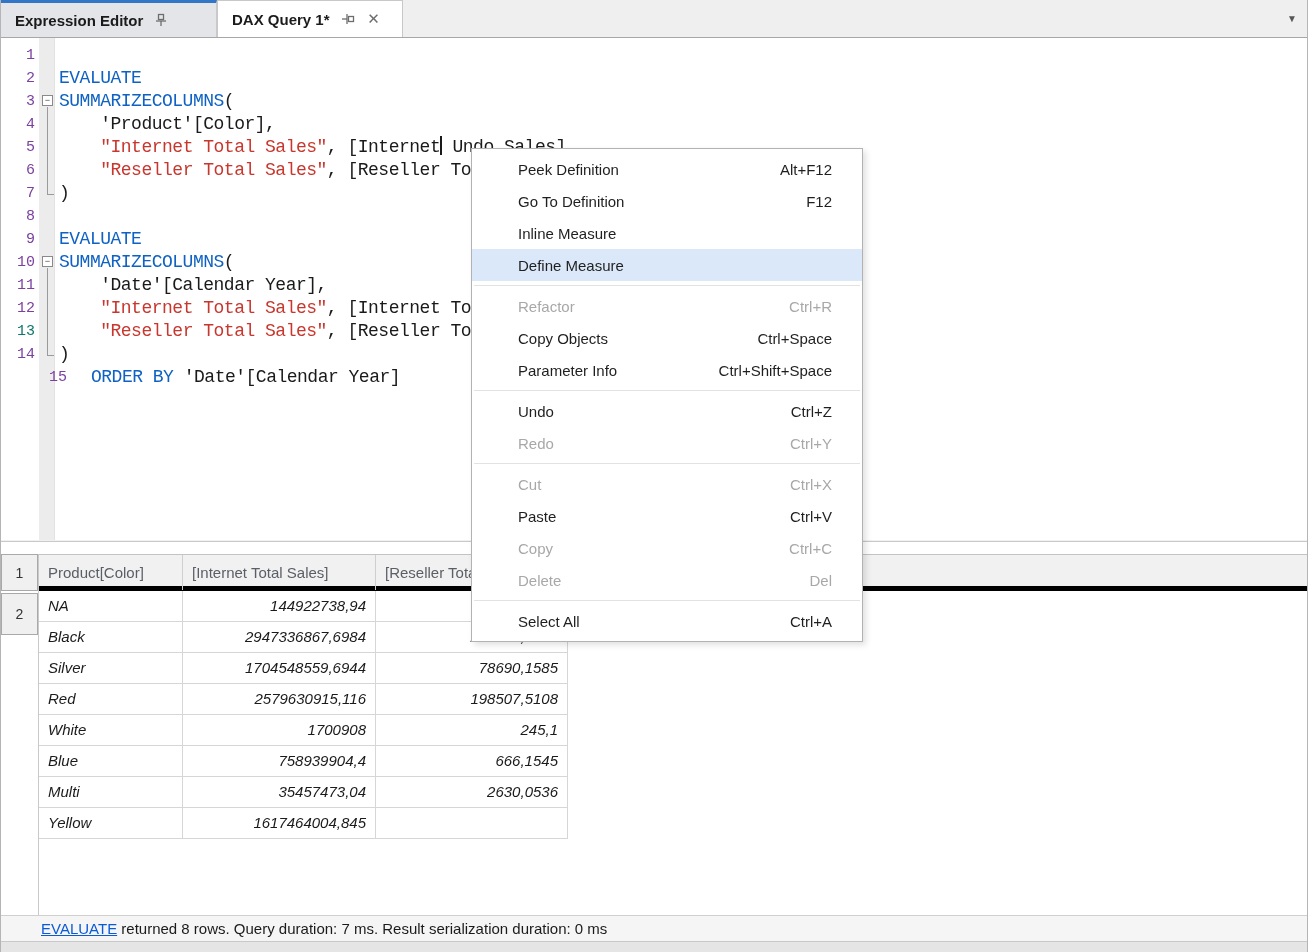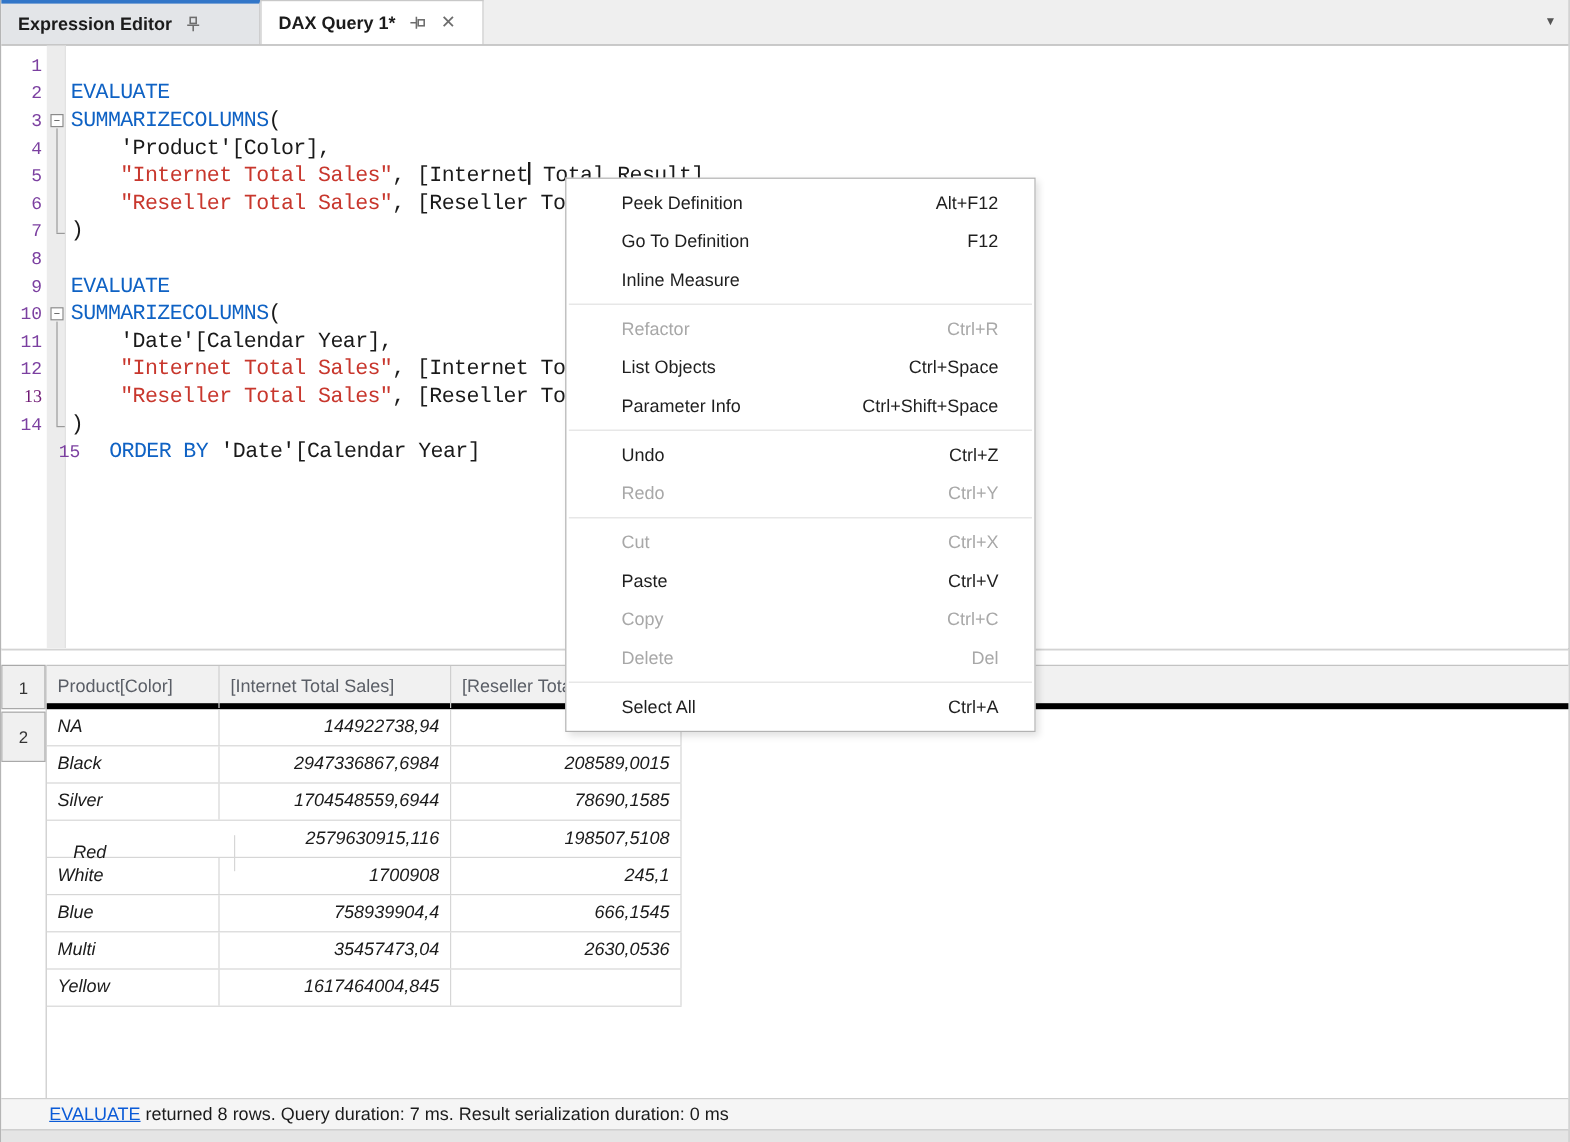--- a/index.html
+++ b/index.html
@@ -106,21 +106,21 @@
       <div class="code-line" style="top: 52px;">
         <div class="lnum" style="color: rgb(123, 63, 160);">3</div>
         <div class="code-text"><span style="color: rgb(15, 98, 196);">SUMMARIZECOLUMNS</span><span style="color: rgb(26, 26, 26);">(</span></div>
       </div>
       <div class="code-line" style="top: 75px;">
         <div class="lnum" style="color: rgb(123, 63, 160);">4</div>
         <div class="code-text"><span style="color: rgb(26, 26, 26);">    'Product'[Color],</span></div>
       </div>
       <div class="code-line" style="top: 98px;">
         <div class="lnum" style="color: rgb(123, 63, 160);">5</div>
-        <div class="code-text"><span style="color: rgb(26, 26, 26);">    </span><span style="color: rgb(200, 55, 45);">"Internet Total Sales"</span><span style="color: rgb(26, 26, 26);">, [Internet</span><span class="caret"></span><span style="color: rgb(26, 26, 26);"> Total Result]</span></div>
+        <div class="code-text"><span style="color: rgb(26, 26, 26);">    </span><span style="color: rgb(200, 55, 45);">"Internet Total Sales"</span><span style="color: rgb(26, 26, 26);">, [Internet</span><span class="caret"></span><span style="color: rgb(26, 26, 26);"> Undo Sales]</span></div>
       </div>
       <div class="code-line" style="top: 121px;">
         <div class="lnum" style="color: rgb(123, 63, 160);">6</div>
         <div class="code-text"><span style="color: rgb(26, 26, 26);">    </span><span style="color: rgb(200, 55, 45);">"Reseller Total Sales"</span><span style="color: rgb(26, 26, 26);">, [Reseller Total Sales]</span></div>
       </div>
       <div class="code-line" style="top: 144px;">
         <div class="lnum" style="color: rgb(123, 63, 160);">7</div>
         <div class="code-text"><span style="color: rgb(26, 26, 26);">)</span></div>
       </div>
       <div class="code-line" style="top: 167px;">
@@ -137,21 +137,21 @@
       </div>
       <div class="code-line" style="top: 236px;">
         <div class="lnum" style="color: rgb(123, 63, 160);">11</div>
         <div class="code-text"><span style="color: rgb(26, 26, 26);">    'Date'[Calendar Year],</span></div>
       </div>
       <div class="code-line" style="top: 259px;">
         <div class="lnum" style="color: rgb(123, 63, 160);">12</div>
         <div class="code-text"><span style="color: rgb(26, 26, 26);">    </span><span style="color: rgb(200, 55, 45);">"Internet Total Sales"</span><span style="color: rgb(26, 26, 26);">, [Internet Total Sales],</span></div>
       </div>
       <div class="code-line" style="top: 282px;">
-        <div class="lnum" style="color: #701a75; font-family: Liberation Serif, serif;">13</div>
+        <div class="lnum" style="color: #0f766e;">13</div>
         <div class="code-text"><span style="color: rgb(26, 26, 26);">    </span><span style="color: rgb(200, 55, 45);">"Reseller Total Sales"</span><span style="color: rgb(26, 26, 26);">, [Reseller Total Sales]</span></div>
       </div>
       <div class="code-line" style="top: 305px;">
         <div class="lnum" style="color: rgb(123, 63, 160);">14</div>
         <div class="code-text"><span style="color: rgb(26, 26, 26);">)</span></div>
       </div>
       <div class="code-line" style="top: 328px; margin-left: 32px;">
         <div class="lnum" style="color: rgb(123, 63, 160);">15</div>
         <div class="code-text"><span style="color: rgb(15, 98, 196);">ORDER BY</span><span style="color: rgb(26, 26, 26);"> 'Date'[Calendar Year]</span></div>
       </div>
@@ -180,21 +180,21 @@
         <div class="rs-cell" style="left: 0px; width: 144px;">Black</div>
         <div class="rs-cell num" style="left: 144px; width: 193px;">2947336867,6984</div>
         <div class="rs-cell num" style="left: 337px; width: 192px;">208589,0015</div>
       </div>
       <div class="rs-row" style="width: 529px;">
         <div class="rs-cell" style="left: 0px; width: 144px;">Silver</div>
         <div class="rs-cell num" style="left: 144px; width: 193px;">1704548559,6944</div>
         <div class="rs-cell num" style="left: 337px; width: 192px;">78690,1585</div>
       </div>
       <div class="rs-row" style="width: 529px;">
-        <div class="rs-cell" style="left: 13px; width: 144px; margin-top: 12px;">Red</div>
+        <div class="rs-cell" style="left: 0px; width: 144px;">Red</div>
         <div class="rs-cell num" style="left: 144px; width: 193px;">2579630915,116</div>
         <div class="rs-cell num" style="left: 337px; width: 192px;">198507,5108</div>
       </div>
       <div class="rs-row" style="width: 529px;">
         <div class="rs-cell" style="left: 0px; width: 144px;">White</div>
         <div class="rs-cell num" style="left: 144px; width: 193px;">1700908</div>
         <div class="rs-cell num" style="left: 337px; width: 192px;">245,1</div>
       </div>
       <div class="rs-row" style="width: 529px;">
         <div class="rs-cell" style="left: 0px; width: 144px;">Blue</div>
@@ -228,27 +228,31 @@
         <span class="sc">Alt+F12</span>
       </div>
       <div class="mi">
         <span>Go To Definition</span>
         <span class="sc">F12</span>
       </div>
       <div class="mi">
         <span>Inline Measure</span>
         <span class="sc"></span>
       </div>
+      <div class="mi hl" style="background: rgb(219, 232, 249);">
+        <span>Define Measure</span>
+        <span class="sc"></span>
+      </div>
       <div class="msep"></div>
       <div class="mi disabled">
         <span>Refactor</span>
         <span class="sc">Ctrl+R</span>
       </div>
       <div class="mi">
-        <span>List Objects</span>
+        <span>Copy Objects</span>
         <span class="sc">Ctrl+Space</span>
       </div>
       <div class="mi">
         <span>Parameter Info</span>
         <span class="sc">Ctrl+Shift+Space</span>
       </div>
       <div class="msep"></div>
       <div class="mi">
         <span>Undo</span>
         <span class="sc">Ctrl+Z</span>

